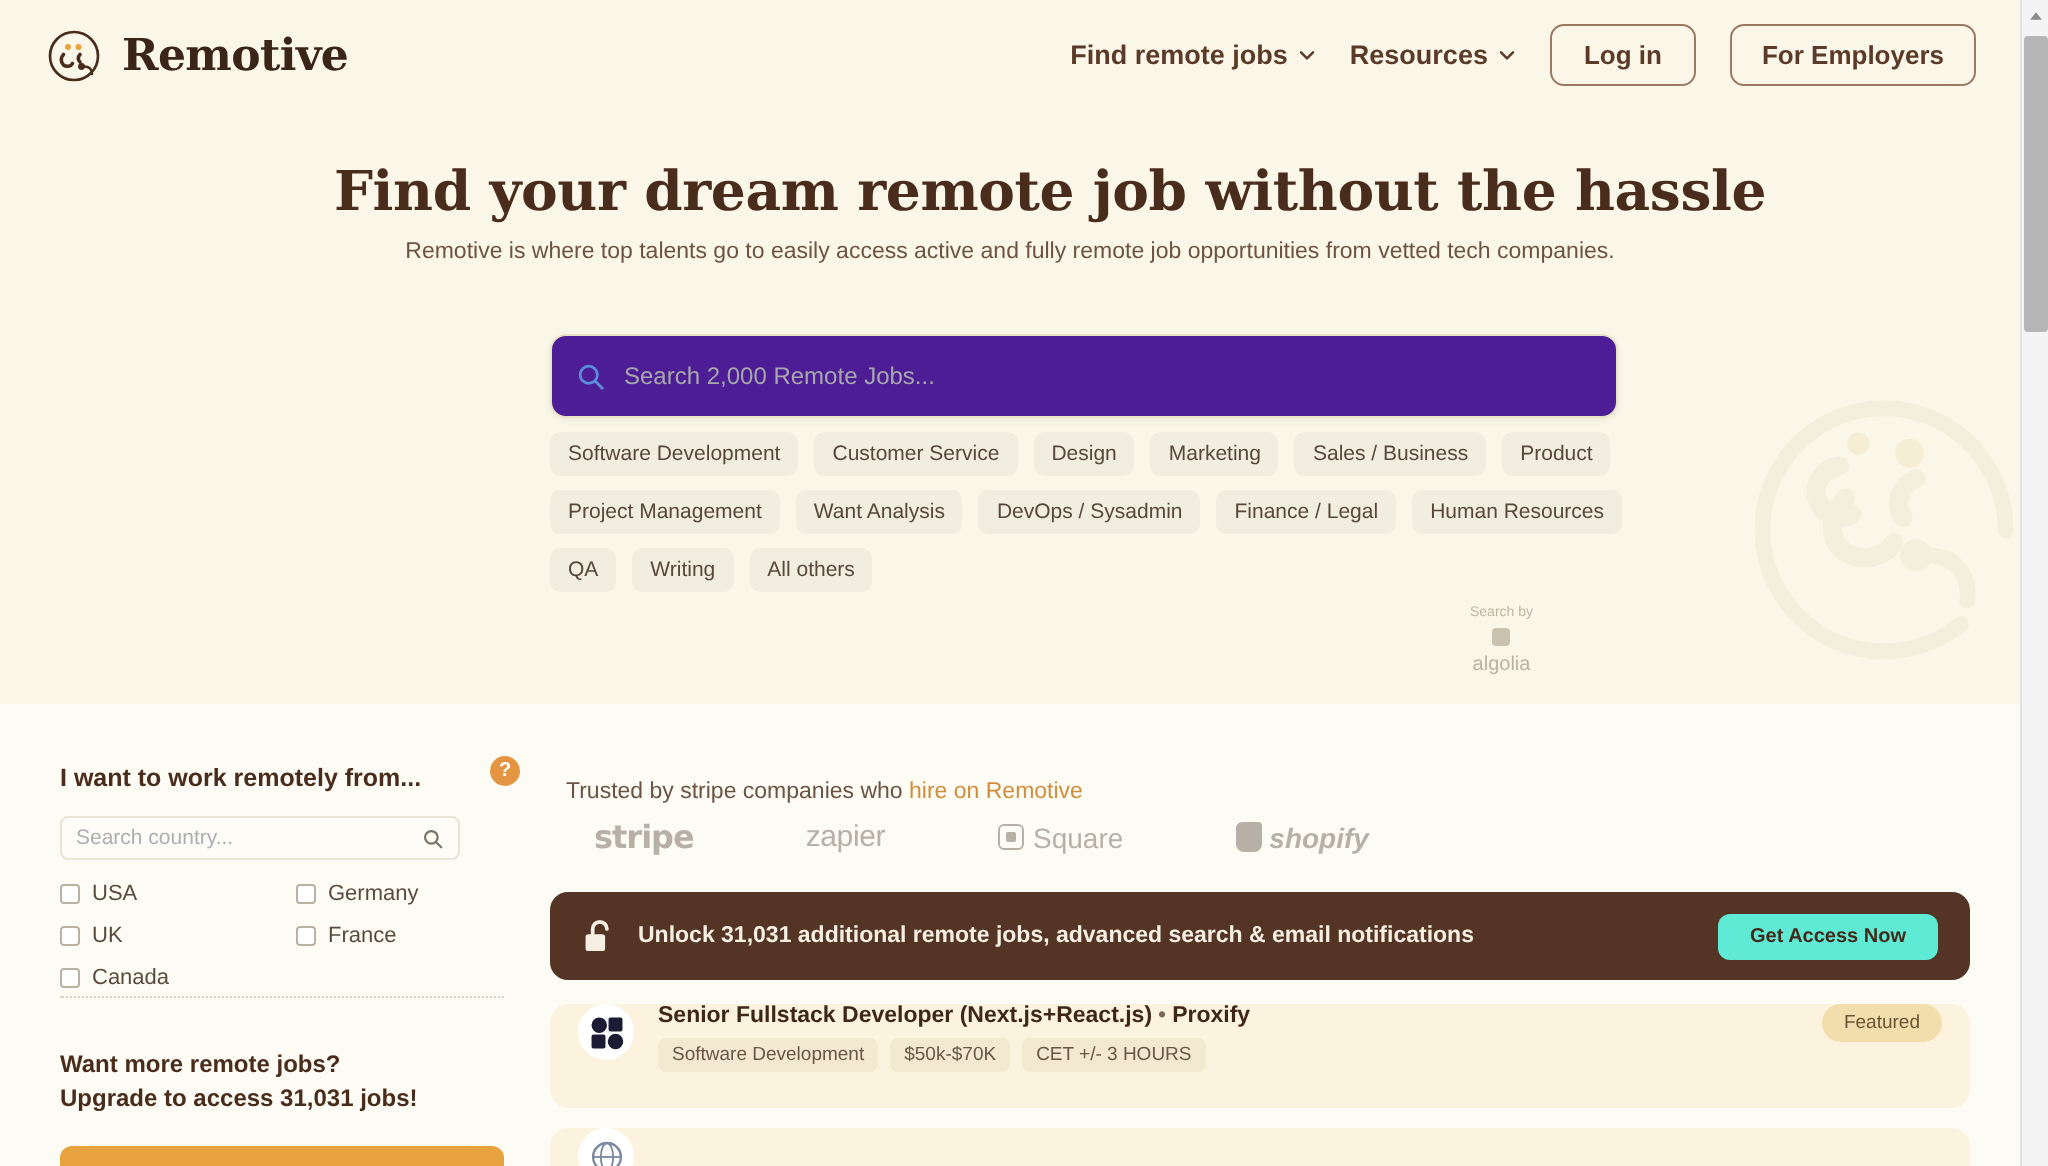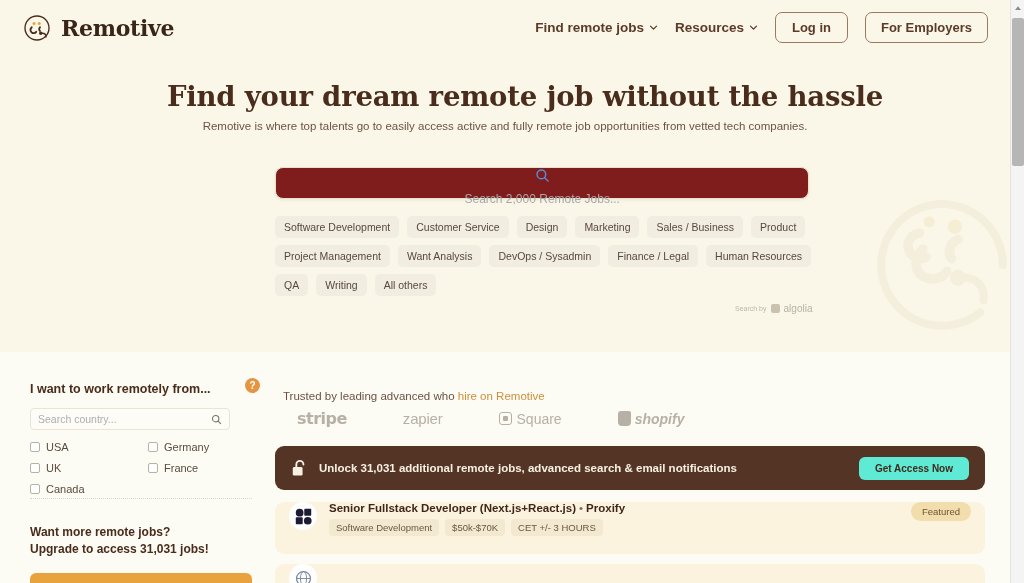--- a/index.html
+++ b/index.html
@@ -53,25 +53,24 @@
     font-family: "DejaVu Serif", serif;
     font-size: 27.5px; font-weight: bold; color: #4a2c1c; letter-spacing: -.2px; padding-left: 40px;
   }
   .hero-sub {
     position: absolute; left: 0; top: 120px; width: 1010px; text-align: center;
     font-size: 11.5px; color: #6d5344;
   }
 
   
   .searchbar {
-    position: absolute; left: 275px; top: 167px; width: 534px; height: 32px;
-    background: #7f1d1d; border: 1px solid #e8e2cd; border-radius: 8px;
+    position: absolute; left: 275px; top: 167px; width: 534px; height: 42px;
+    background: #4c1d95; border: 1px solid #e8e2cd; border-radius: 8px;
     display: flex; align-items: center; padding: 0 12px; gap: 9px;
     box-shadow: 0 1px 3px rgba(120,100,60,.10);
-    flex-direction: column;
   }
   .search-icon { width: 15px; height: 15px; flex: none; }
   .search-input {
     border: 0; outline: 0; background: transparent; flex: 1;
     font-size: 12px; color: #8e8e92;
     font-family: "Liberation Sans", sans-serif;
   }
   .search-input::placeholder { color: #a7a7ac; }
 
   
@@ -81,21 +80,21 @@
   }
   .tag {
     background: #f1ede0; border-radius: 5px;
     padding: 5px 9px; font-size: 10.5px; color: #58483c; cursor: pointer;
     white-space: nowrap;
   }
 
   .algolia {
     position: absolute; left: 735px; top: 303px;
     display: flex; align-items: center; gap: 4px;
-    font-size: 7px; color: #bdb7a3;
+    font-size: 7px; color: #bdb7a3; flex-direction: column;
   }
   .algolia-mark {
     width: 9px; height: 9px; background: #c8c2ae; border-radius: 2px;
     display: inline-block;
   }
   .algolia-name { font-size: 10px; color: #b8b2a0; font-weight: normal; }
 
   
   .lower { position: absolute; left: 0; top: 352px; width: 1010px; height: 231px; }
 
@@ -361,21 +360,21 @@
 
     <div class="upsell">
       <div class="upsell-line">Want more remote jobs?</div>
       <div class="upsell-line">Upgrade to access 31,031 jobs!</div>
     </div>
 
     <div class="main">
 
       <div class="trusted">
         <div class="trusted-text">
-          <span>Trusted by leading advanced who </span><span class="trusted-link">hire on Remotive</span>
+          <span>Trusted by stripe companies who </span><span class="trusted-link">hire on Remotive</span>
         </div>
         <div class="logos">
           <span class="logo-stripe">stripe</span>
           <span class="logo-zapier">zapier</span>
           <span class="logo-square">
             <span class="sq-mark">
                 <span class="sq-dot"></span>
               </span>
             <span>Square</span>
           </span>

